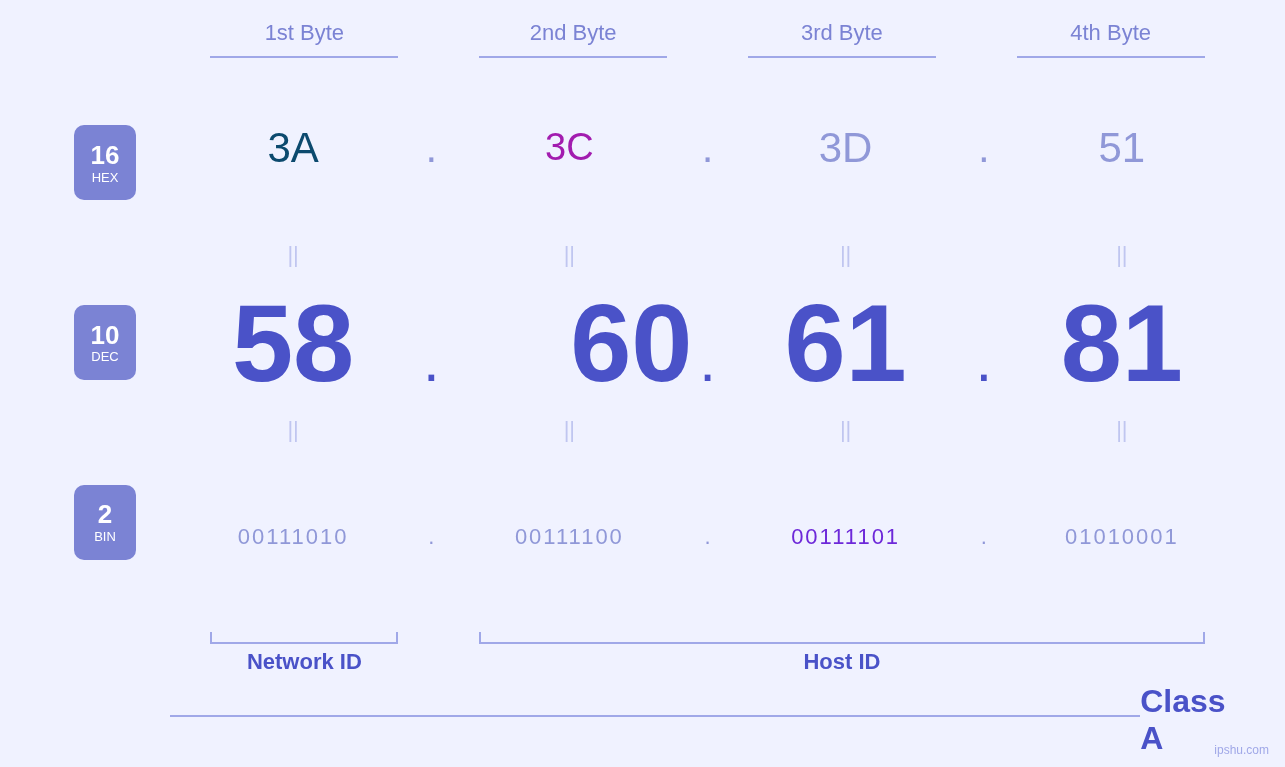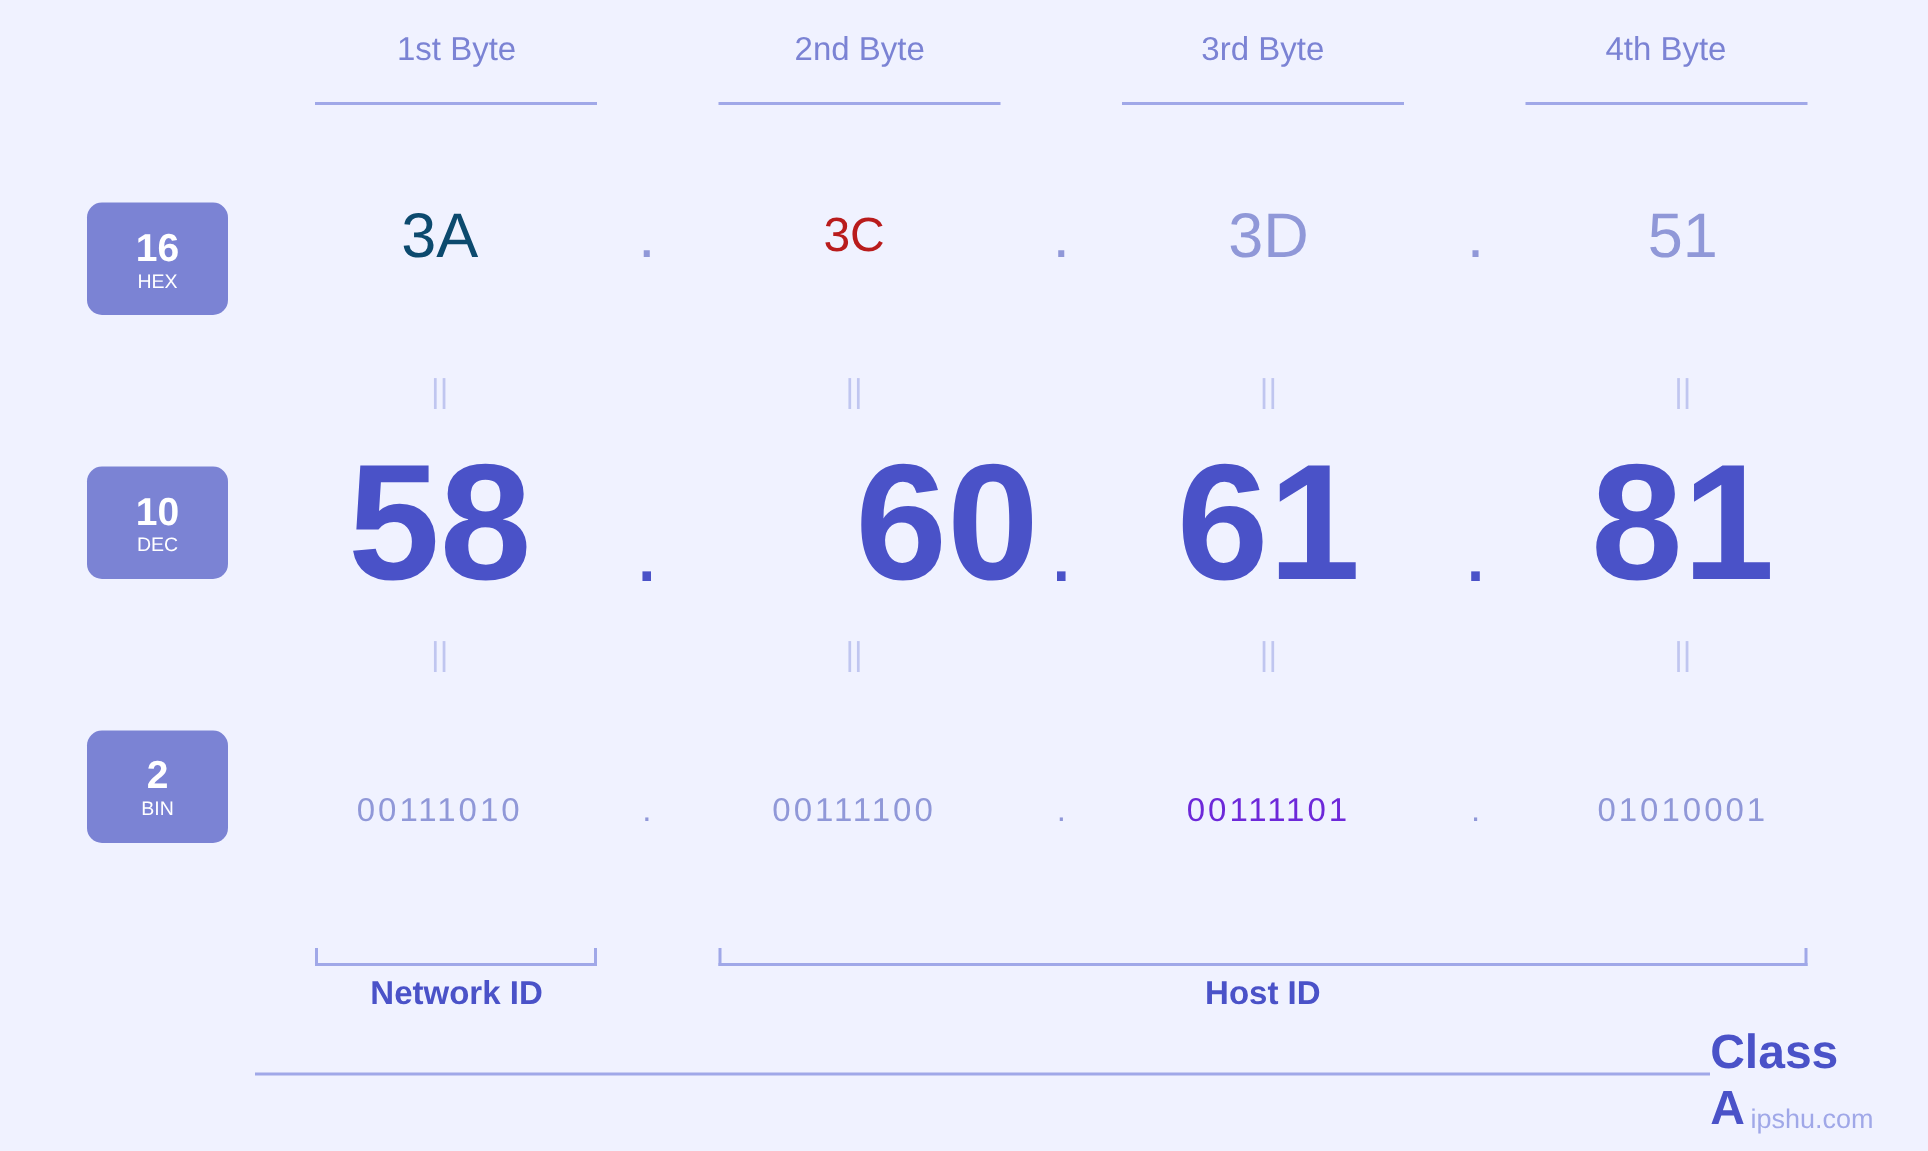--- a/index.html
+++ b/index.html
@@ -21,21 +21,21 @@
       width: 100%;
       height: 100%;
       display: flex;
       flex-direction: column;
       align-items: center;
       padding: 20px 40px 10px 40px;
       position: relative;
     }
 
     .badge {
-      width: 94px;
+      width: 62px;
       height: 75px;
       background: #7b83d4;
       border-radius: 10px;
       display: flex;
       flex-direction: column;
       align-items: center;
       justify-content: center;
       color: white;
     }
 
@@ -47,23 +47,23 @@
 
     .badge-label {
       font-size: 13px;
       font-weight: 400;
     }
 
     
     .watermark {
       position: absolute;
       bottom: 10px;
-      right: 36px;
+      right: 16px;
       color: #a0a8e8;
-      font-size: 18px;
+      font-size: 12px;
     }
 
     .top-section {
       display: flex;
       width: 100%;
     }
 
     .spacer-left {
       width: 130px;
       flex-shrink: 0;
@@ -73,21 +73,21 @@
       display: flex;
       flex: 1;
     }
 
     .header-cell {
       flex: 1;
       text-align: center;
       color: #7b83d4;
       font-size: 22px;
       font-weight: 400;
-      padding-bottom: 24px;
+      padding-bottom: 12px;
       position: relative;
     }
 
     .header-cell::after {
       content: '';
       position: absolute;
       bottom: 0;
       left: 15%;
       right: 15%;
       height: 2px;
@@ -260,21 +260,21 @@
         <span class="badge-number">2</span>
         <span class="badge-label">BIN</span>
       </div>
     </div>
 
     <div class="grid-data">
 
       <div class="row-hex">
         <div class="cell" style="color:#0c4a6e; font-size:42px;">3A</div>
         <div class="cell-dot" style="color:#9098d8; font-size:42px;">.</div>
-        <div class="cell" style="color:#b91c1c; font-size:32px;">3C</div>
+        <div class="cell" style="color:#a21caf; font-size:38px;">3C</div>
         <div class="cell-dot" style="color:#9098d8; font-size:42px;">.</div>
         <div class="cell" style="color:#9098d8; font-size:42px;">3D</div>
         <div class="cell-dot" style="color:#9098d8; font-size:42px;">.</div>
         <div class="cell" style="color:#9098d8; font-size:42px;">51</div>
       </div>
 
       <div class="row-eq">
         <div class="cell" style="color:#c0c6f0; font-size:22px; text-align:center;">||</div>
         <div class="cell-dot"></div>
         <div class="cell" style="color:#c0c6f0; font-size:22px; text-align:center;">||</div>

